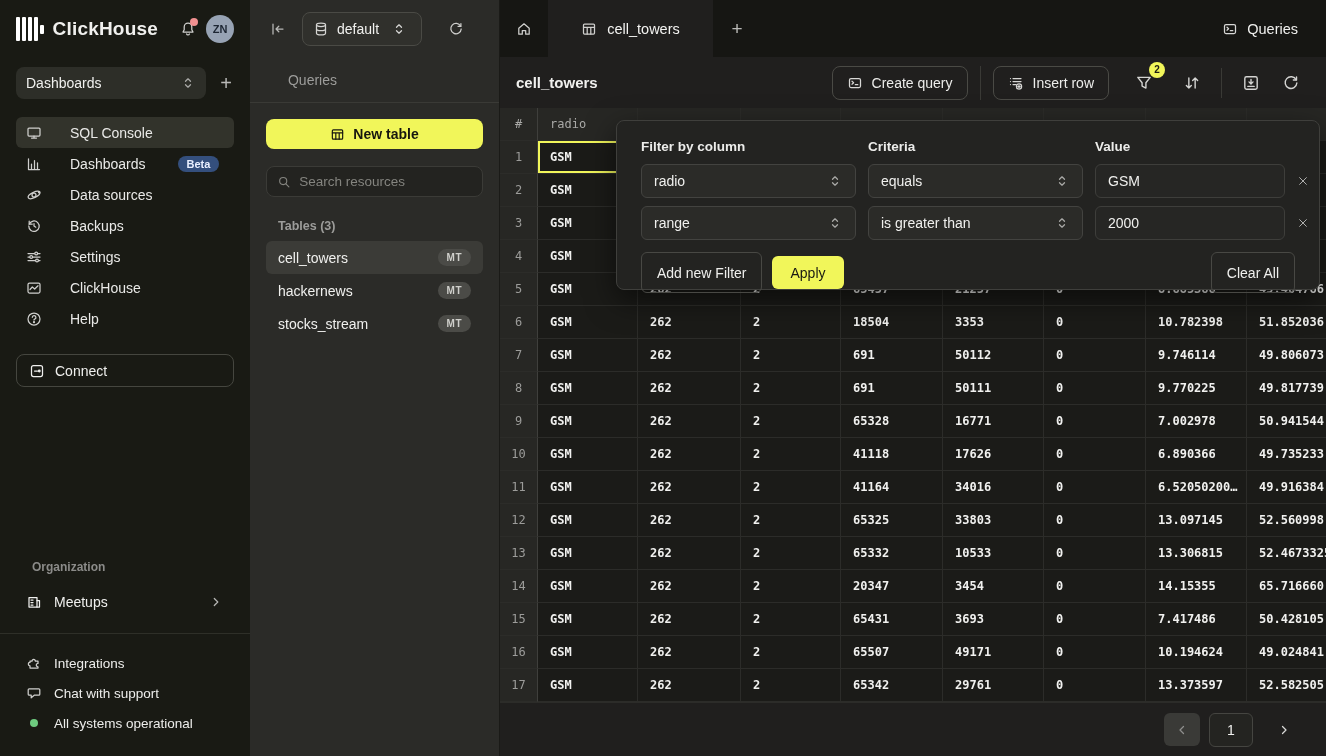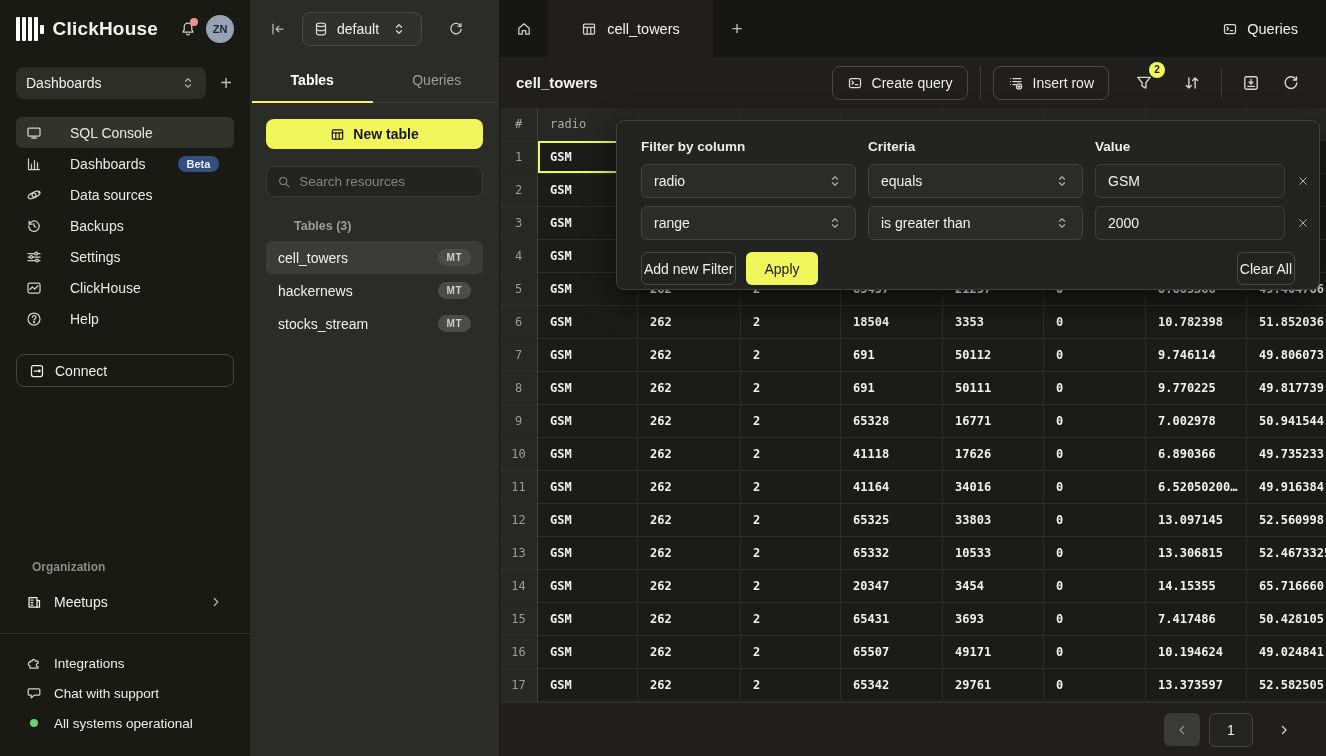--- a/index.html
+++ b/index.html
@@ -56,21 +56,21 @@
   .panel2-tabs { height:46px; display:flex; border-bottom:1px solid #3a3a36; position:relative; }
   .p2tab { width:125px; display:flex; align-items:center; justify-content:center; font-size:14px; color:#9d9d9b; cursor:pointer; position:relative; }
   .p2tab.active { color:#fff; font-weight:600; }
   .p2tab.active::after { content:""; position:absolute; left:2px; right:2px; bottom:-1px; height:2px; background:var(--accent); }
   .panel2-body { padding:16px; }
   .new-table-btn { width:100%; height:30px; background:var(--accent); color:#16160f; border:none; border-radius:8px; font-size:14px; font-weight:600; display:flex; align-items:center; justify-content:center; gap:8px; cursor:pointer; font-family:inherit; }
   .new-table-btn .ic { stroke:#16160f; width:15px; height:15px; }
   .search-box { margin-top:17px; height:31px; background:#232320; border:1px solid #3b3b37; border-radius:8px; display:flex; align-items:center; gap:8px; padding:0 10px; color:#84847f; }
   .search-box input { background:transparent; border:none; outline:none; color:#e8e8e6; font-size:13.5px; width:100%; font-family:inherit; }
   .search-box input::placeholder { color:#84847f; }
-  .section-label { margin:22px 0 8px 28px; font-size:12.5px; font-weight:600; color:#9c9c9a; }
+  .section-label { margin:22px 0 8px 12px; font-size:12.5px; font-weight:600; color:#9c9c9a; }
   .tbl-item { height:33px; display:flex; align-items:center; padding:0 12px; border-radius:6px; font-size:14px; cursor:pointer; }
   .tbl-item.selected { background:#3b3b37; }
   .mt-badge { margin-left:auto; background:#4b4b47; color:#cfcfcb; font-size:10px; font-weight:700; letter-spacing:.5px; padding:3px 9px; border-radius:10px; }
 
   
   .main { flex:1; display:flex; flex-direction:column; position:relative; min-width:0; }
   .topbar { height:57px; background:#161613; display:flex; align-items:center; flex-shrink:0; }
   .home-btn { width:48px; height:57px; display:flex; align-items:center; justify-content:center; color:#cfcfcd; cursor:pointer; }
   .main-tab { width:165px; height:57px; background:#201f1e; display:flex; align-items:center; justify-content:center; gap:10px; font-size:14.5px; color:#f3f3f1; cursor:pointer; }
   .main-tab .ic { color:#cfcfcd; }
@@ -106,21 +106,21 @@
 
   
   .popup { position:absolute; left:116px; top:120px; right:6px; height:170px; background:#232321; border:1px solid #3f3f3c; border-radius:8px; box-shadow:0 10px 30px rgba(0,0,0,.55); padding:13px 24px 0 24px; z-index:20; }
   .popup-grid { display:grid; grid-template-columns:215px 215px 190px 1fr; column-gap:12px; row-gap:8px; align-items:center; }
   .plabel { font-size:13.5px; font-weight:600; color:#ececea; height:20px; display:flex; align-items:flex-end; margin-bottom:2px; }
   .pselect { height:34px; background:#2b2b28; border:1px solid #434340; border-radius:6px; display:flex; align-items:center; padding:0 12px; font-size:14px; cursor:pointer; }
   .pselect .caret { margin-left:auto; color:#a8a8a6; }
   .pinput { height:34px; background:#262624; border:1px solid #3e3e3b; border-radius:6px; color:#f0f0ee; font-size:14px; font-family:inherit; padding:0 12px; outline:none; width:100%; }
   .x-btn { color:#b9b9b7; cursor:pointer; display:flex; justify-content:center; }
   .popup-actions { display:flex; align-items:center; margin-top:12px; gap:10px; }
-  .btn-ghost { height:33px; border:1px solid #484844; border-radius:6px; background:transparent; color:#efefed; font-size:14px; font-family:inherit; padding:0 2px; cursor:pointer; }
+  .btn-ghost { height:41px; border:1px solid #484844; border-radius:6px; background:transparent; color:#efefed; font-size:14px; font-family:inherit; padding:0 15px; cursor:pointer; }
   .btn-apply { height:33px; border:none; border-radius:6px; background:var(--accent); color:#191913; font-size:14px; font-weight:500; font-family:inherit; padding:0 18px; cursor:pointer; }
   .btn-clear { margin-left:auto; }
 </style>
 </head>
 <body>
 
 <div class="app" style="--accent: #f1f65a;">
 
   <aside class="sidebar">
     <div class="brand-row">
@@ -272,21 +272,20 @@
             <path d="M5.5 6.3 8 3.8l2.5 2.5M5.5 9.7 8 12.2l2.5-2.5"></path>
           </svg>
       </div>
       <svg class="ic refresh" viewBox="0 0 16 16">
           <path d="M12.6 5.2A5.2 5.2 0 1 0 13.2 8"></path>
           <path d="M12.9 2.6v2.8h-2.8"></path>
         </svg>
     </div>
 
     <div class="panel2-tabs">
-      <div class="p2tab active">Tables</div>
       <div class="p2tab">Queries</div>
     </div>
 
     <div class="panel2-body">
       <button class="new-table-btn">
         <svg class="ic" viewBox="0 0 16 16">
             <rect x="2.5" y="3" width="11" height="10" rx="1"></rect>
             <path d="M2.5 6.3h11M6.2 6.3V13M9.8 6.3V13"></path>
           </svg>
         <span>New table</span>

